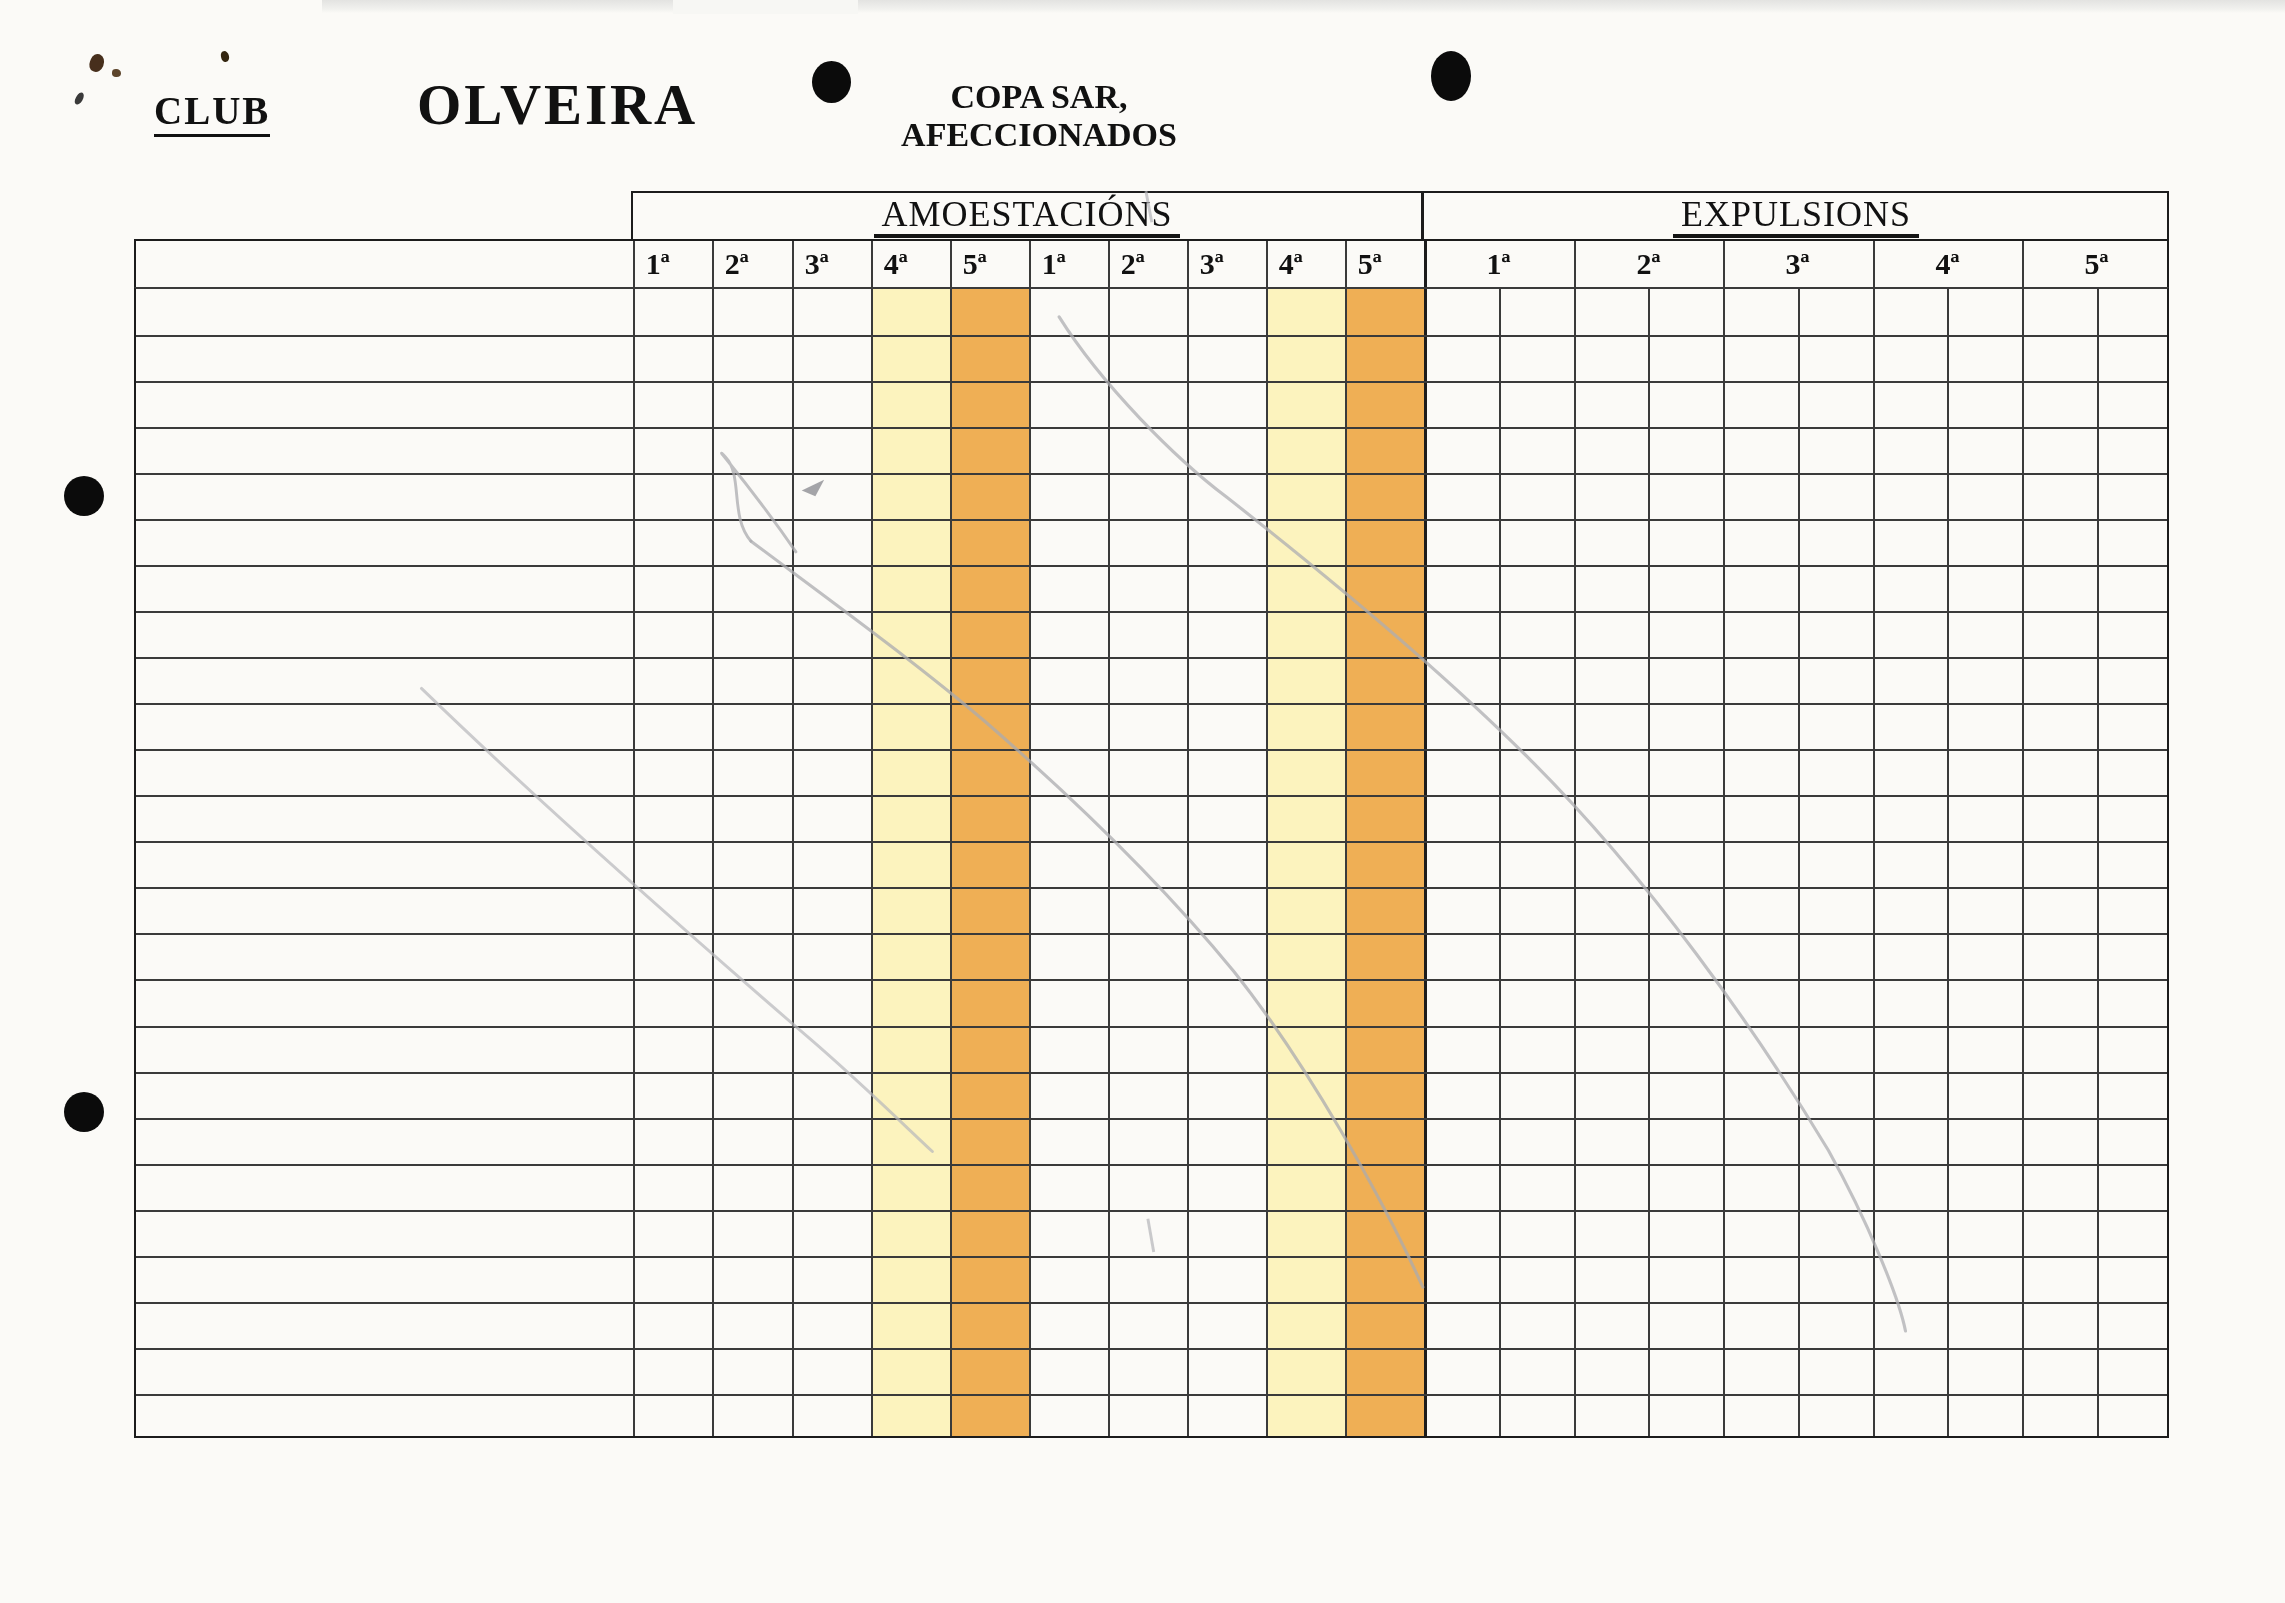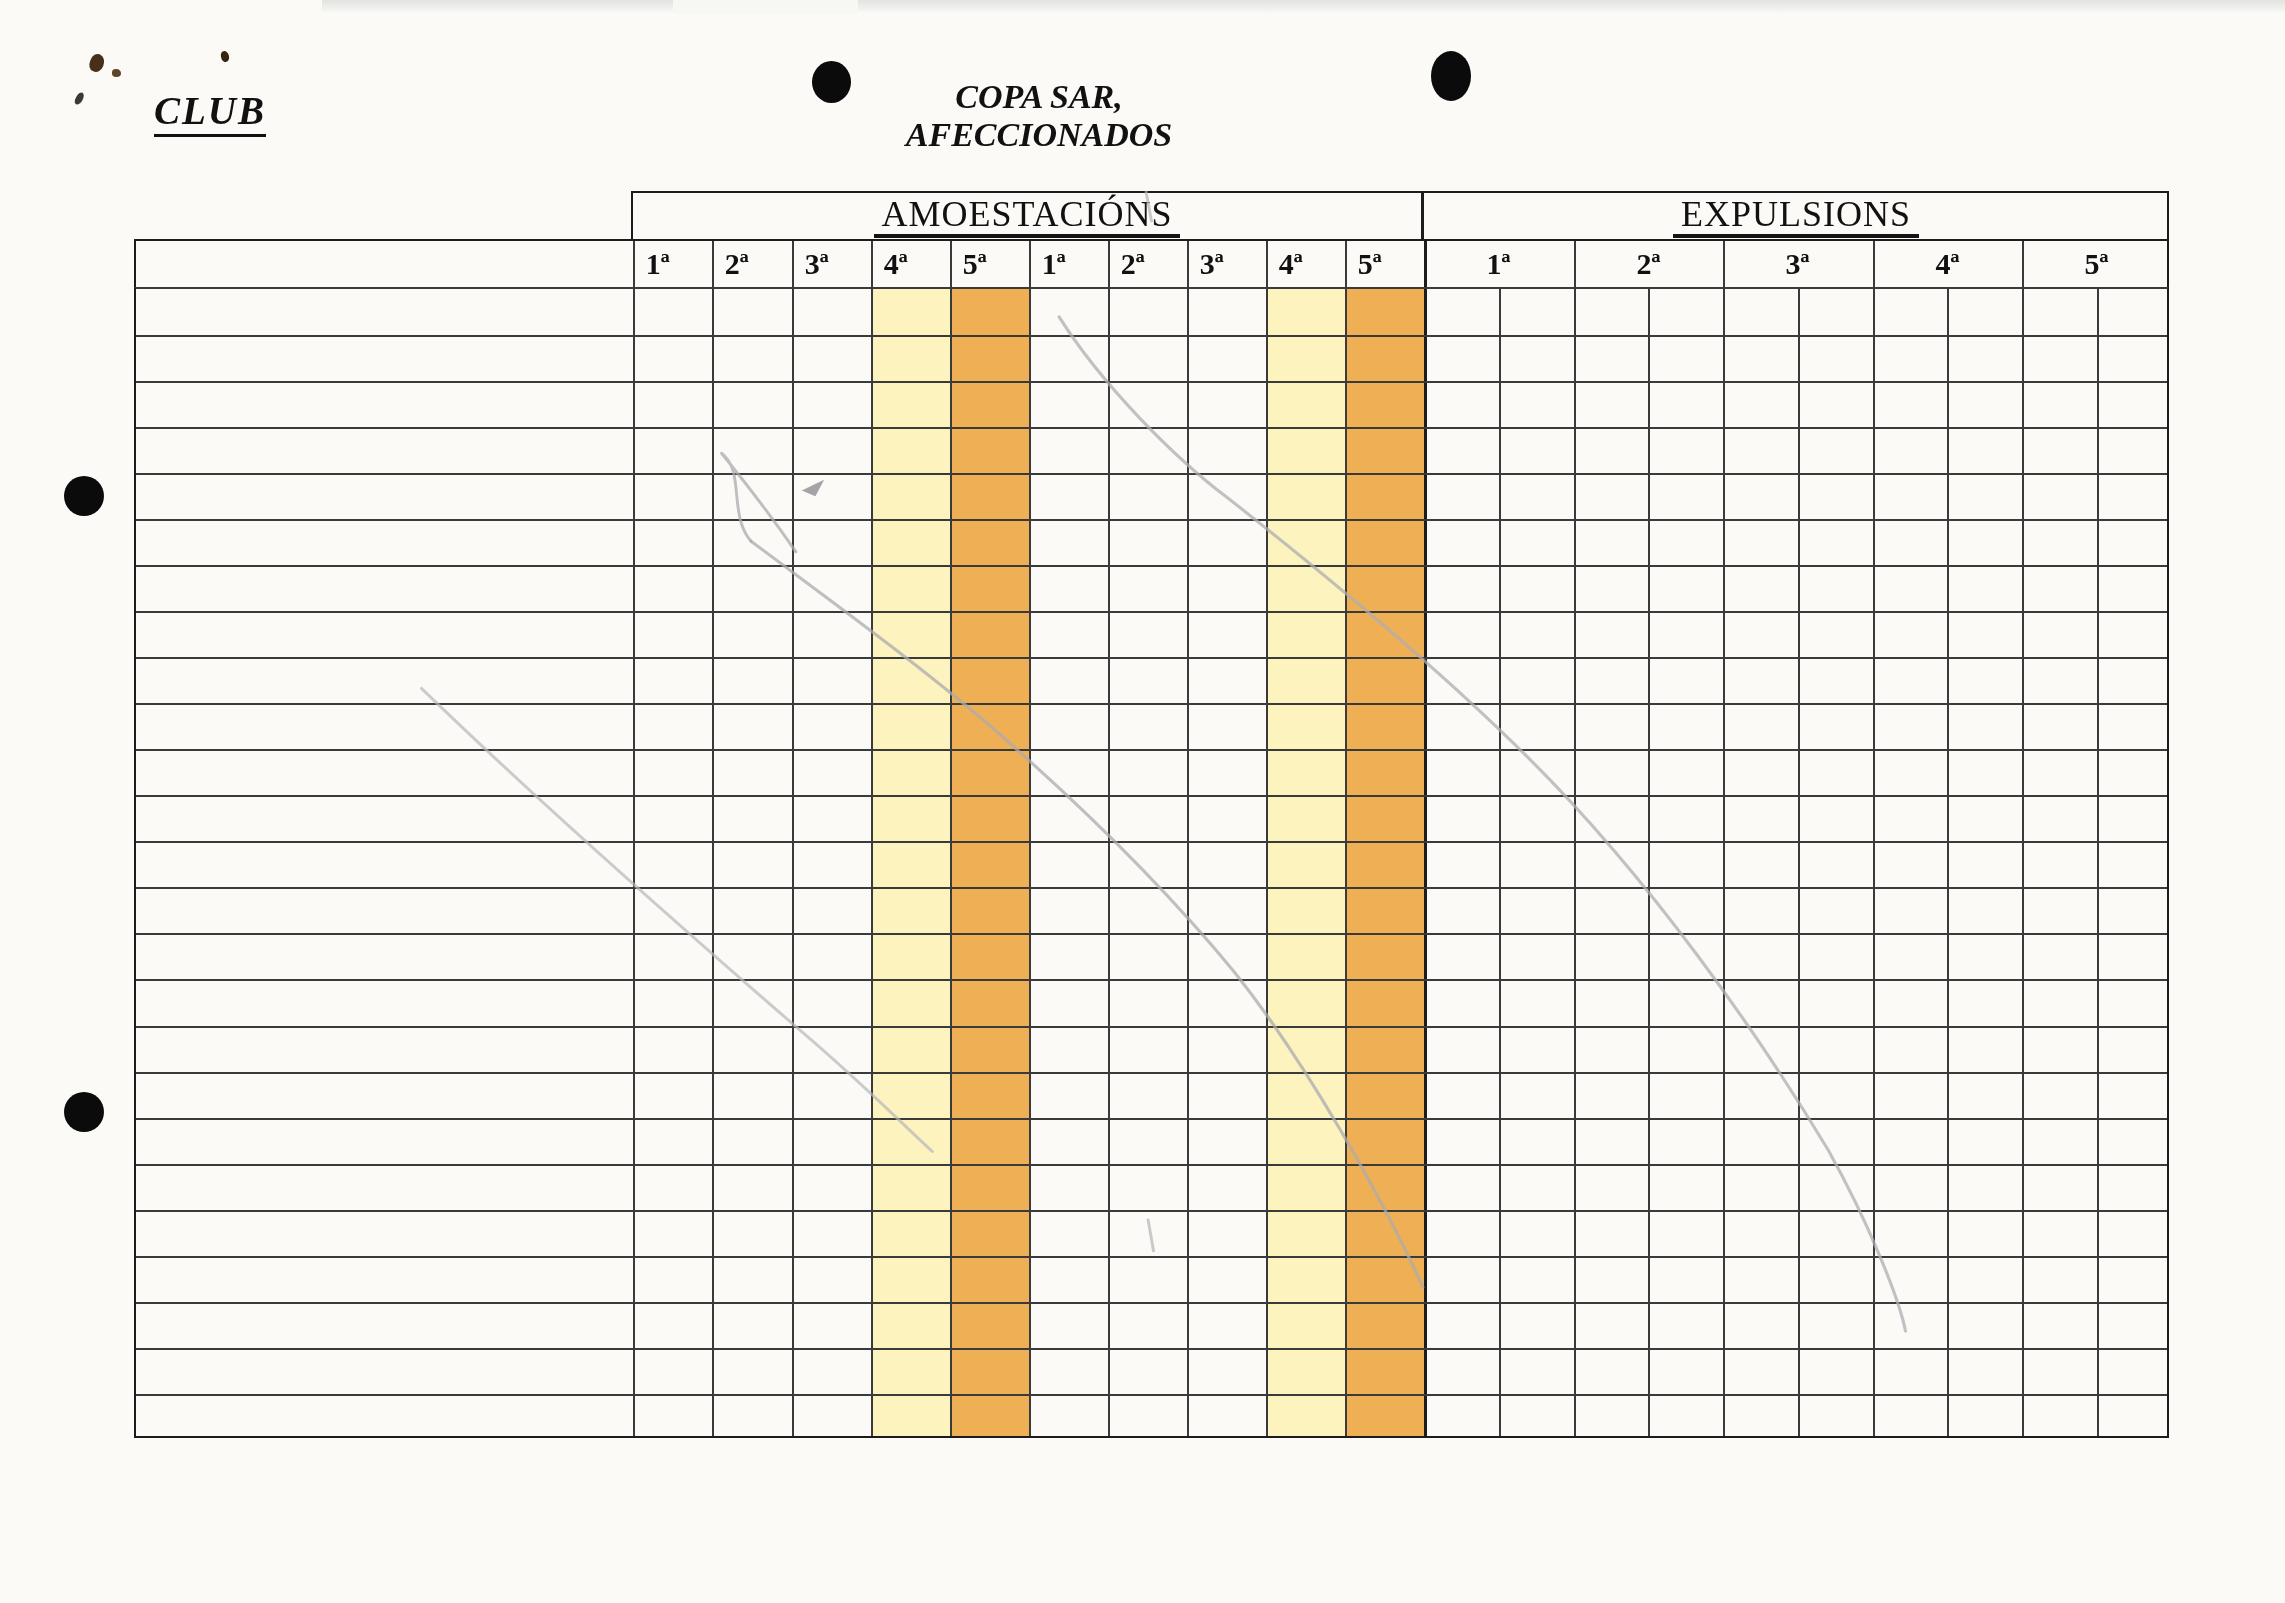--- a/index.html
+++ b/index.html
@@ -10,21 +10,21 @@
     overflow:hidden;
     font-family:"Liberation Serif","DejaVu Serif",serif;
     color:#111;
   }
   .scan-strip{position:absolute;left:0;top:0;width:2286px;height:12.7px;
     background:linear-gradient(to bottom,#e3e3e1,#f1f1ee 70%,rgba(250,250,247,0));}
   .scan-strip-gap{position:absolute;left:0;top:0;width:322px;height:13.7px;background:#fbfaf7;}
   .scan-strip-gap2{position:absolute;left:673px;top:0;width:185px;height:13.7px;background:#f7f7f4;}
 
   
-  .hdr{position:absolute;font-weight:bold;font-style:italic;white-space:nowrap;}
+  .hdr{position:absolute;font-weight:bold;white-space:nowrap;}
   .club-label{left:154px;top:88px;font-size:39px;letter-spacing:2px;
     border-bottom:3.9px solid #111;padding-bottom:1px;}
   .club-name{left:417px;top:72px;font-size:57px;letter-spacing:2.9px;}
   .competition{left:873px;top:78px;width:332px;text-align:center;font-size:34px;line-height:38px;}
   .season{left:1648px;top:84px;width:497px;text-align:right;font-size:37px;}
 
   
   .punch{position:absolute;background:#0b0b0b;border-radius:50%;}
   .stain{position:absolute;border-radius:50% 60% 55% 50%;}
 
@@ -72,20 +72,21 @@
   <div class="stain" style="left:112px;top:69px;width:8.8px;height:7.8px;background:#5d452c;"></div>
   <div class="stain" style="left:76px;top:92px;width:6.8px;height:12.7px;background:#3a3a3a;transform:rotate(30deg);"></div>
   <div class="stain" style="left:221px;top:51px;width:7.8px;height:10.7px;background:#33250f;transform:rotate(-12deg);"></div>
 
   <div class="punch" style="left:812px;top:61px;width:39px;height:42px;"></div>
   <div class="punch" style="left:1431px;top:51px;width:40px;height:50px;"></div>
   <div class="punch" style="left:64px;top:476px;width:40px;height:40px;"></div>
   <div class="punch" style="left:64px;top:1092px;width:40px;height:40px;"></div>
 
   <div class="hdr club-label">CLUB</div>
+  <div class="hdr club-name">OLVEIRA</div>
   <div class="hdr competition">
     <div>COPA SAR,</div>
     <div>AFECCIONADOS</div>
   </div>
 
   <div class="table">
 
     <div class="band-box">
       <div class="band-cell" style="left:0;width:788px;">
         <span class="band-title">AMOESTACIÓNS</span>

